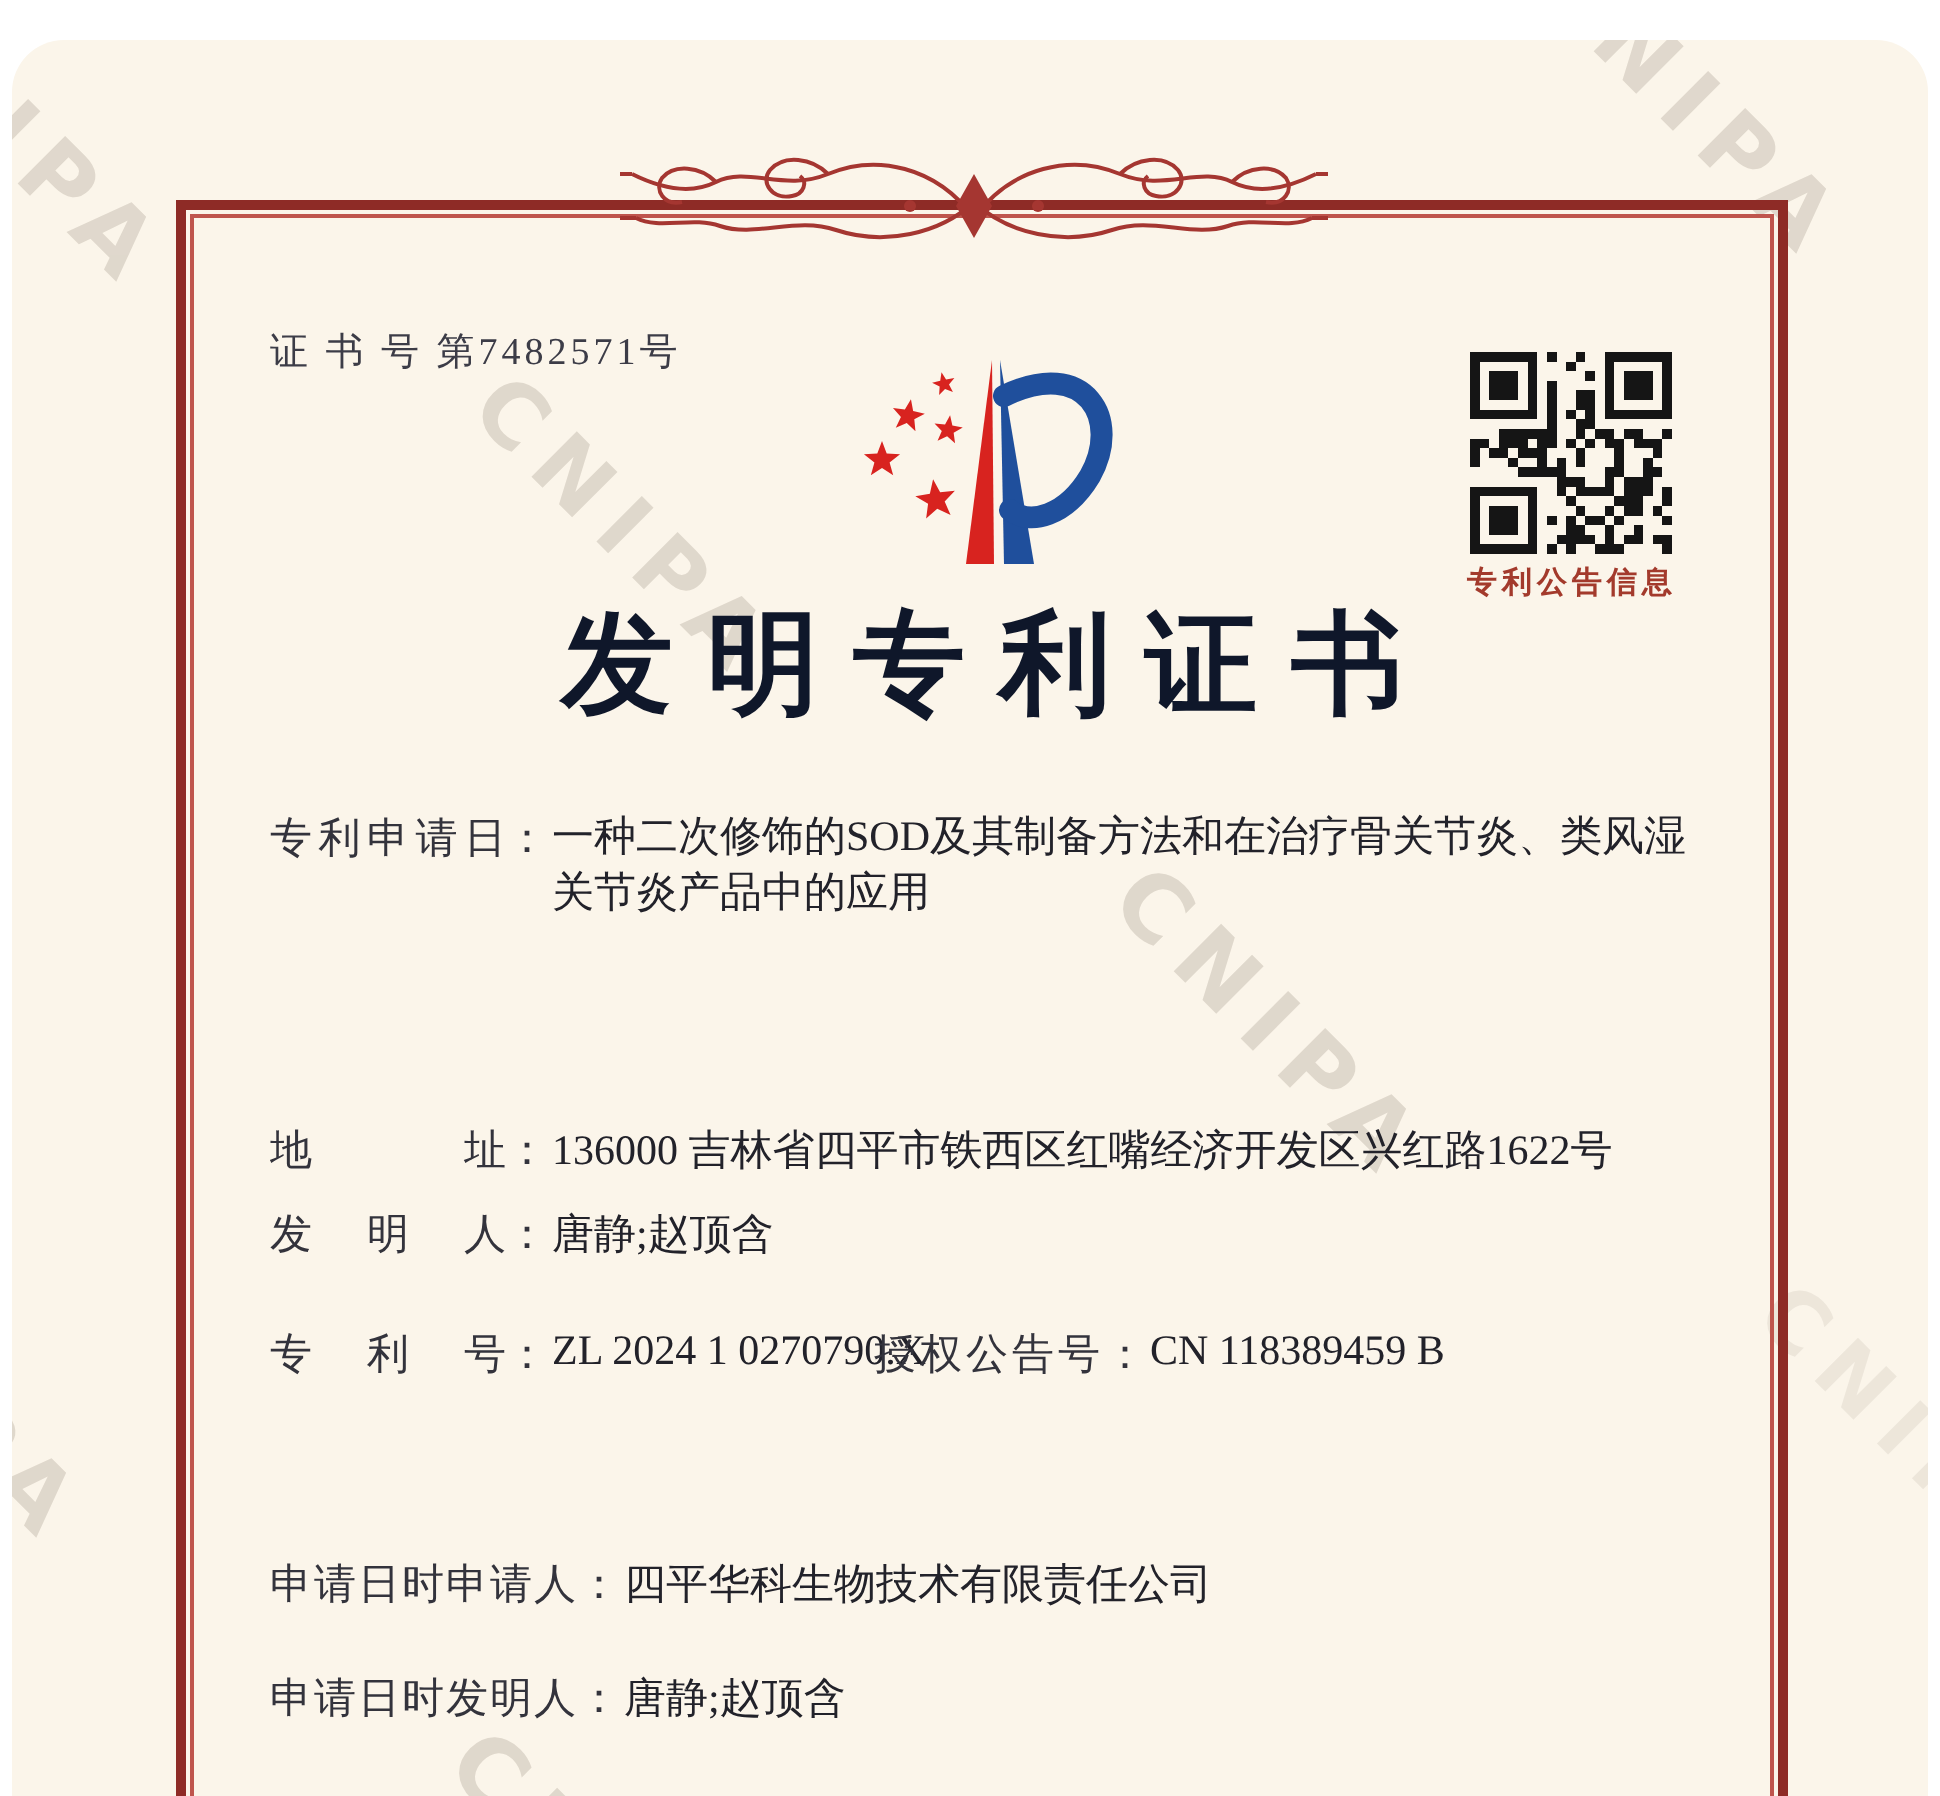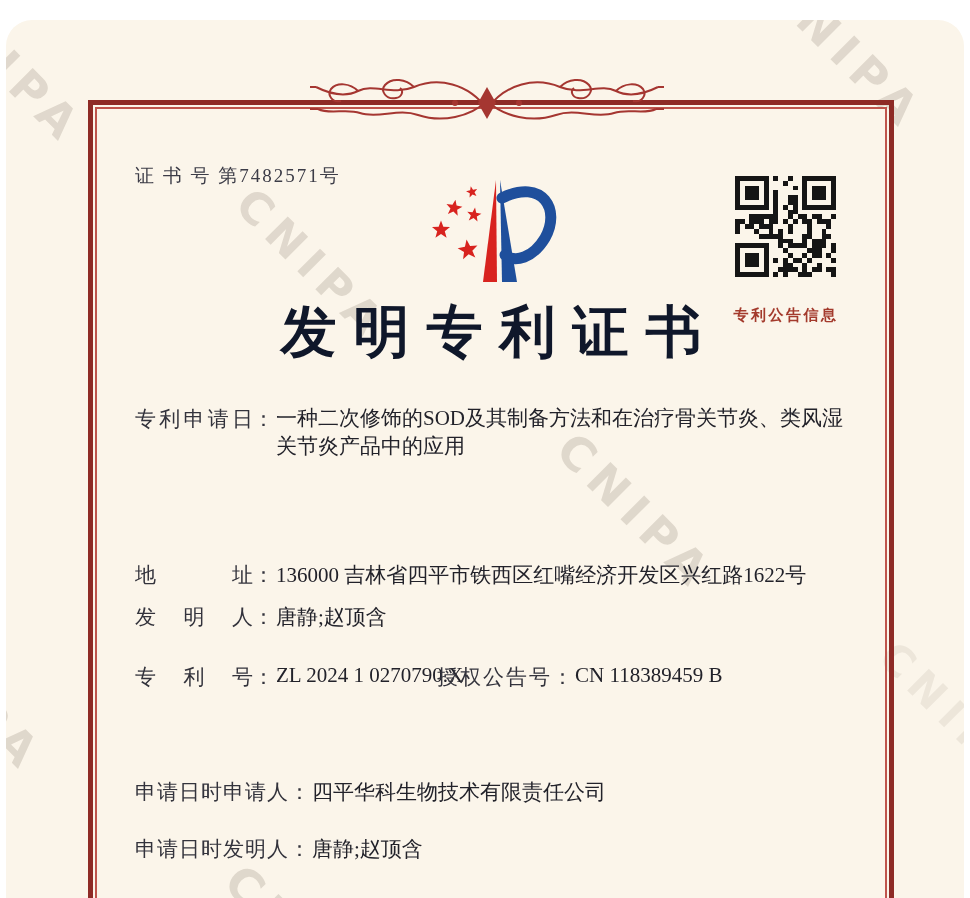--- a/index.html
+++ b/index.html
@@ -31,21 +31,21 @@
   
   .ornament{position:absolute;left:304px;top:53px;width:354px;height:58px;}
   
   .certnum{position:absolute;left:129px;top:143px;font-size:19px;
            letter-spacing:2px;color:#3c3c47;}
   
   .logo{position:absolute;left:415px;top:148px;width:145px;height:125px;}
   
   .qr{position:absolute;left:729px;top:156px;width:101px;height:101px;}
   .qr-caption{position:absolute;left:694px;top:262px;width:172px;text-align:center;
-              font-size:15px;font-weight:bold;letter-spacing:2.5px;color:var(--qrc);margin-top:24px;}
+              font-size:15px;font-weight:bold;letter-spacing:2.5px;color:var(--qrc);}
   
   .title{position:absolute;left:82px;top:275px;width:806px;text-align:center;
          font-size:56px;font-weight:bold;letter-spacing:17px;text-indent:17px;
          color:#0f172a;}
   
   .row{position:absolute;left:129px;width:748px;font-size:21px;color:var(--txt);}
   .lbl{display:inline-block;width:118px;text-align:justify;text-align-last:justify;
        vertical-align:top;color:#33333c;}
   .lbl.natural{width:auto;text-align:left;text-align-last:auto;letter-spacing:1px;}
   .lbl2{letter-spacing:2px;color:#33333c;}

